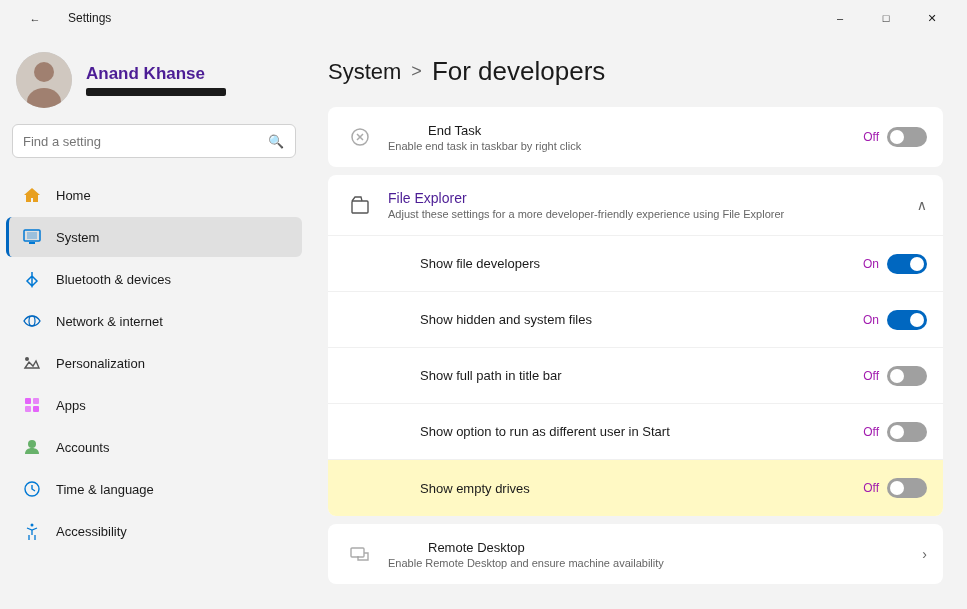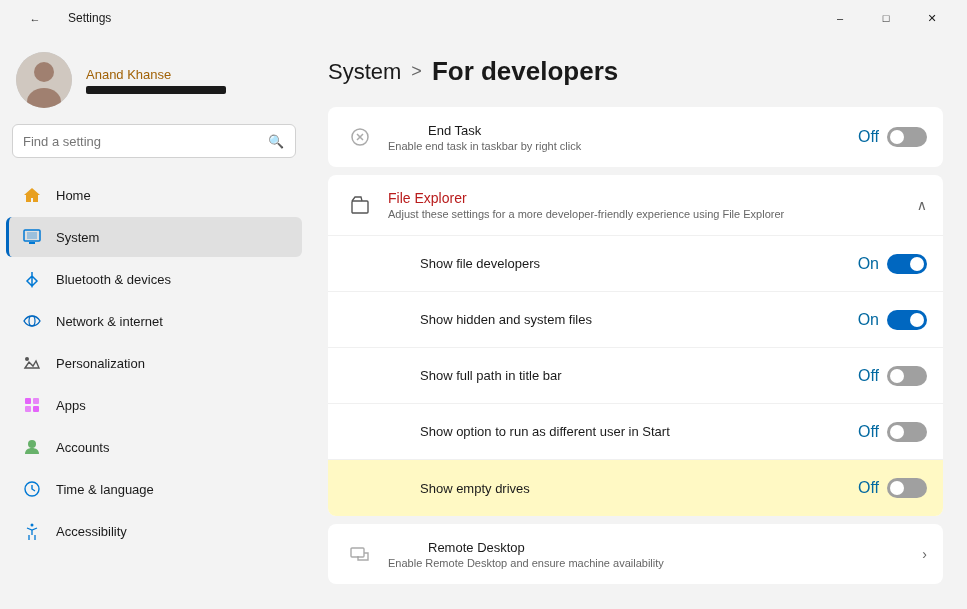--- a/index.html
+++ b/index.html
@@ -82,21 +82,21 @@
       border-radius: 50%;
       background: #c8c8c8;
       overflow: hidden;
       flex-shrink: 0;
       display: flex;
       align-items: center;
       justify-content: center;
     }
     .avatar svg { width: 56px; height: 56px; }
     .user-info { display: flex; flex-direction: column; gap: 4px; }
-    .user-name { font-size: 13px; font-weight: 400; color: #a16207; }
+    .user-name { font-size: 17px; font-weight: 700; color: #4c1d95; }
     .user-bar {
       width: 140px;
       height: 8px;
       background: #1a1a1a;
       border-radius: 2px;
     }
 
     
     .search-box {
       margin: 4px 12px 16px 12px;
@@ -164,21 +164,21 @@
       font-size: 22px;
       font-weight: 400;
       color: #1a1a1a;
     }
     .breadcrumb-arrow {
       font-size: 18px;
       color: #666;
     }
     .page-title {
       font-size: 26px;
-      font-weight: 700;
+      font-weight: 400;
       color: #1a1a1a;
     }
 
     
     .settings-card {
       background: white;
       border-radius: 8px;
       margin-bottom: 8px;
       overflow: hidden;
     }
@@ -205,21 +205,21 @@
     .setting-text { flex: 1; }
     .setting-label { font-size: 13px; color: #1a1a1a; margin-left: 40px; }
     .setting-desc { font-size: 11px; color: #666; margin-top: 2px; }
 
     .setting-control {
       display: flex;
       align-items: center;
       gap: 8px;
       flex-shrink: 0;
     }
-    .control-label { font-size: 16px; color: #0369a1; }
+    .control-label { font-size: 12px; color: #a21caf; }
 
     
     .toggle {
       width: 40px;
       height: 20px;
       border-radius: 10px;
       position: relative;
       cursor: pointer;
       flex-shrink: 0;
     }
@@ -240,21 +240,21 @@
 
     
     .section-header-row {
       display: flex;
       align-items: center;
       padding: 14px 16px;
       border-bottom: 1px solid #f0f0f0;
       cursor: pointer;
     }
     .section-header-text { flex: 1; }
-    .section-header-label { font-size: 14px; font-weight: 500; color: #b91c1c; }
+    .section-header-label { font-size: 14px; font-weight: 500; color: #4c1d95; }
     .chevron { color: #666; font-size: 14px; }
 
     
     .highlighted-row {
       background: #fff9c4;
     }
 
     
     .remote-row {
       display: flex;

